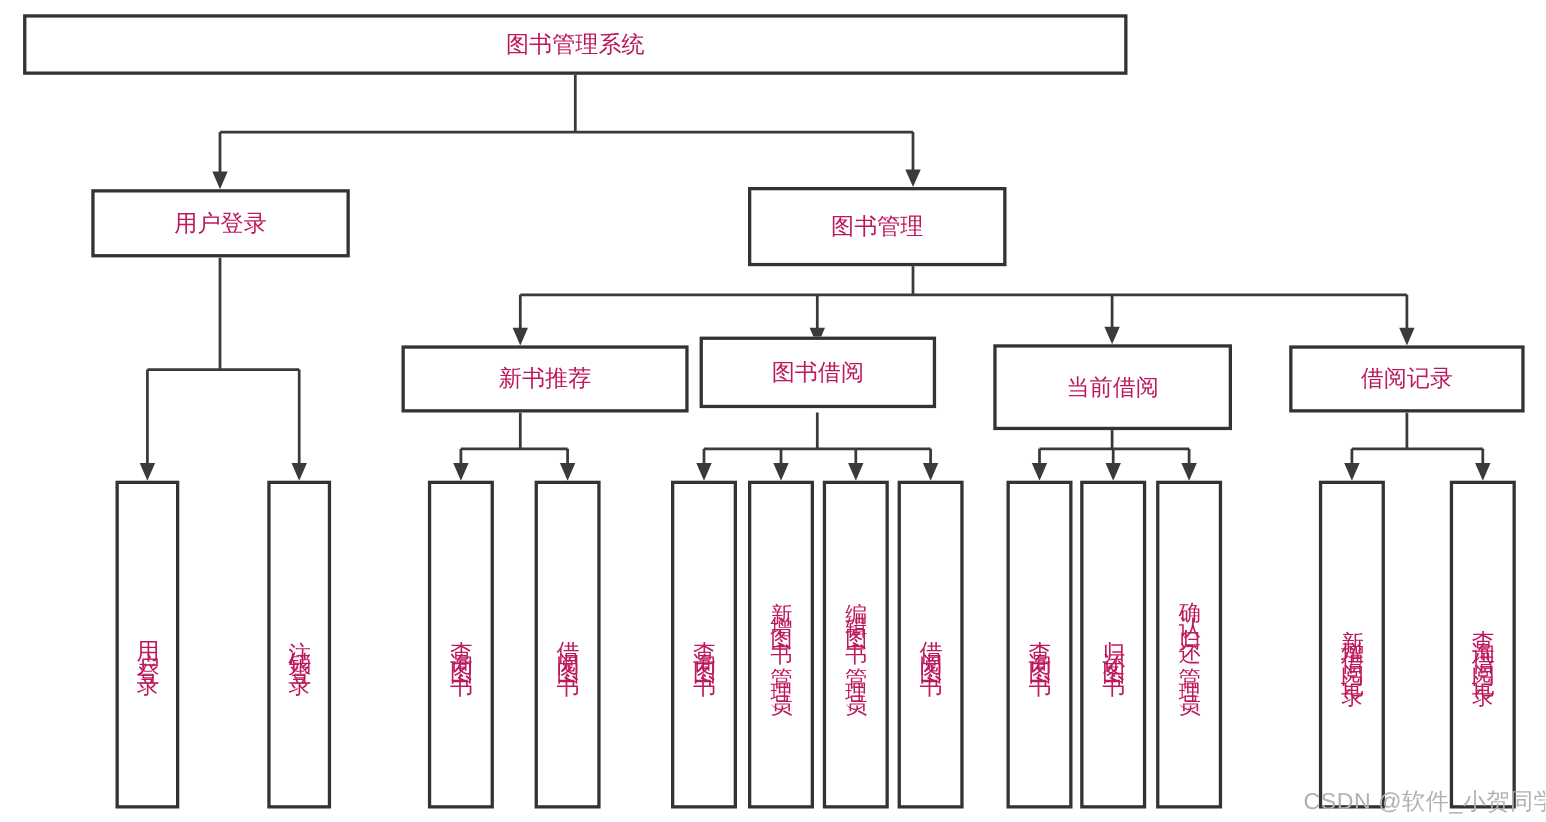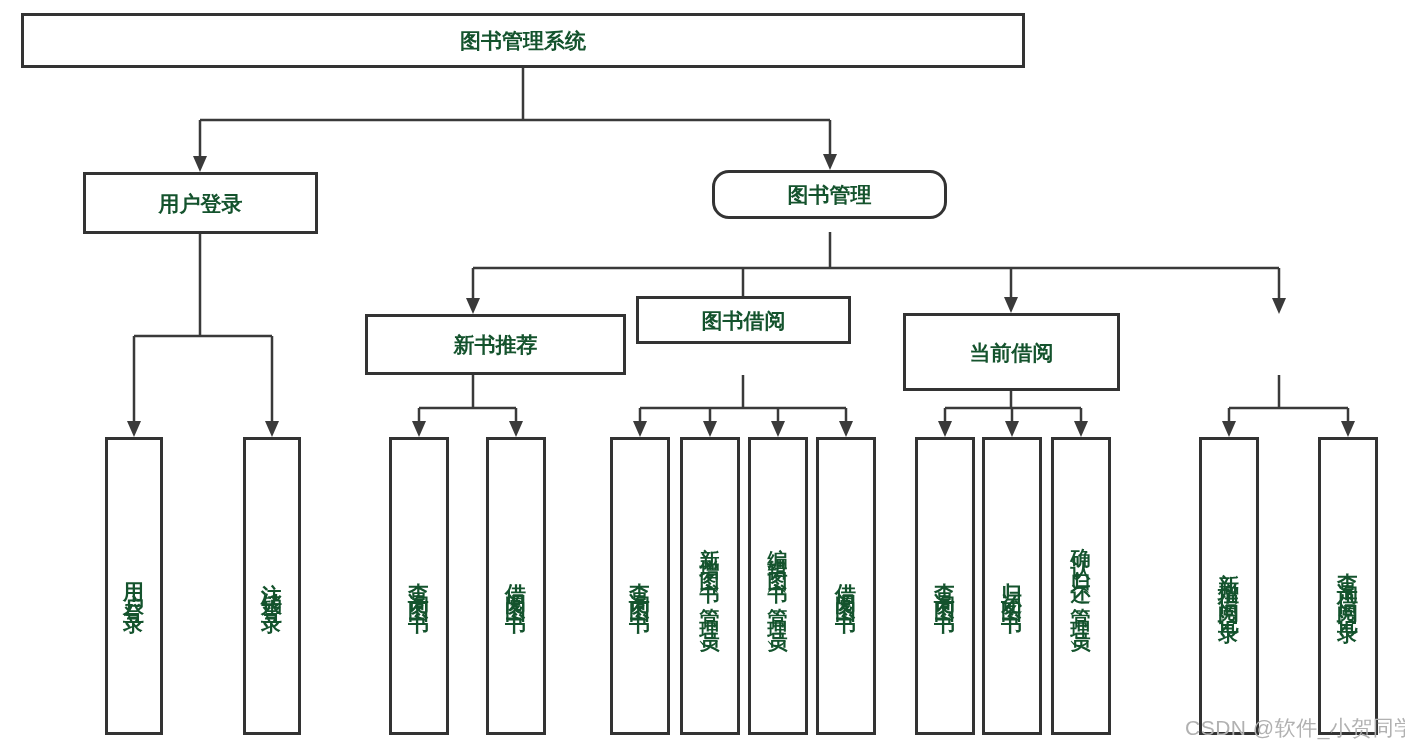--- a/index.html
+++ b/index.html
@@ -25,41 +25,40 @@
   .edges polygon { fill: #3a3a3a; }
   .node {
     position: absolute;
     box-sizing: border-box;
     border: 3px solid #333333;
     background: #ffffff;
     display: flex;
     align-items: center;
     justify-content: center;
     font-size: 21px;
-    color: #14532d;
+    color: #be185d;
     z-index: 2;
     line-height: 1;
     white-space: nowrap;
-    font-weight: bold;
   }
   .vnode {
     writing-mode: vertical-rl;
     text-orientation: mixed;
     letter-spacing: 10px;
     white-space: normal;
     top: 437px;
     height: 298px;
   }
   .vnode.long { letter-spacing: 12px; font-size: 20px; }
   
   #n-root  { left: 21px;  top: 13px;  width: 1004px; height: 55px; }
   #n-user  { left: 83px;  top: 172px; width: 235px;  height: 62px; }
-  #n-book  { left: 712px; top: 170px; width: 235px;  height: 49px; border-radius: 17px; }
+  #n-book  { left: 680px; top: 170px; width: 235px;  height: 72px; }
   #n-rec   { left: 365px; top: 314px; width: 261px;  height: 61px; }
-  #n-bor   { left: 636px; top: 296px; width: 215px;  height: 48px; }
+  #n-bor   { left: 636px; top: 306px; width: 215px;  height: 65px; }
   #n-cur   { left: 903px; top: 313px; width: 217px;  height: 78px; }
   #n-hist  { left: 1172px; top: 314px; width: 214px; height: 61px; }
   
   #n-login  { left: 105px;  width: 58px; }
   #n-logout { left: 243px;  width: 58px; }
   #n-rec-q  { left: 389px;  width: 60px; }
   #n-rec-b  { left: 486px;  width: 60px; }
   #n-bor-q  { left: 610px;  width: 60px; }
   #n-bor-a  { left: 680px;  width: 60px; }
   #n-bor-e  { left: 748px;  width: 60px; }
@@ -124,20 +123,21 @@
   </svg>
 
   <div class="node" id="n-root">图书管理系统</div>
 
   <div class="node" id="n-user">用户登录</div>
   <div class="node" id="n-book">图书管理</div>
 
   <div class="node" id="n-rec">新书推荐</div>
   <div class="node" id="n-bor">图书借阅</div>
   <div class="node" id="n-cur">当前借阅</div>
+  <div class="node" id="n-hist">借阅记录</div>
 
   <div class="node vnode" id="n-login">用户登录</div>
   <div class="node vnode" id="n-logout">注销登录</div>
 
   <div class="node vnode" id="n-rec-q">查询图书</div>
   <div class="node vnode" id="n-rec-b">借阅图书</div>
 
   <div class="node vnode" id="n-bor-q">查询图书</div>
   <div class="node vnode long" id="n-bor-a">新增图书（管理员）</div>
   <div class="node vnode long" id="n-bor-e">编辑图书（管理员）</div>

